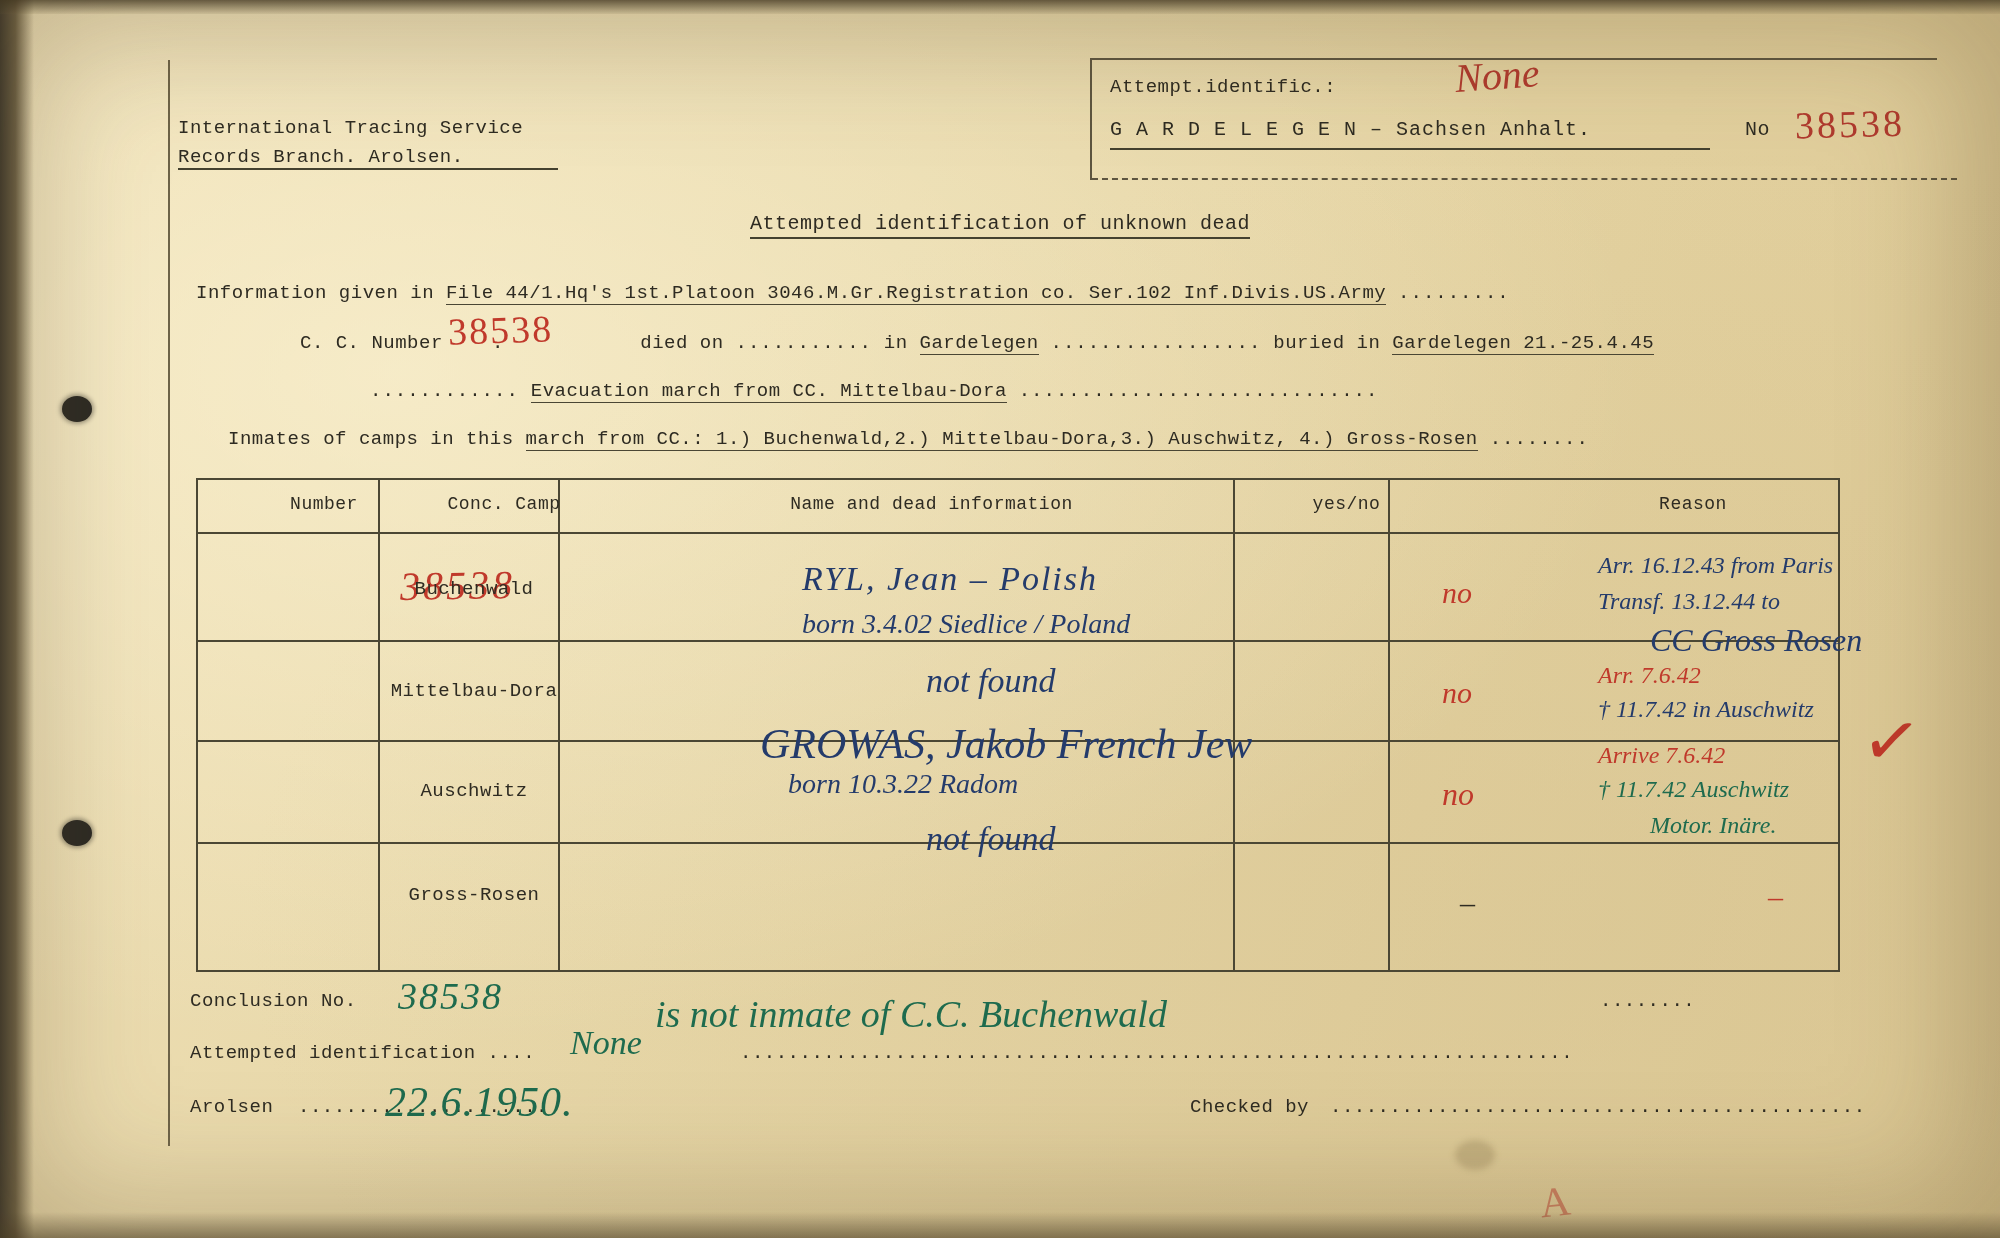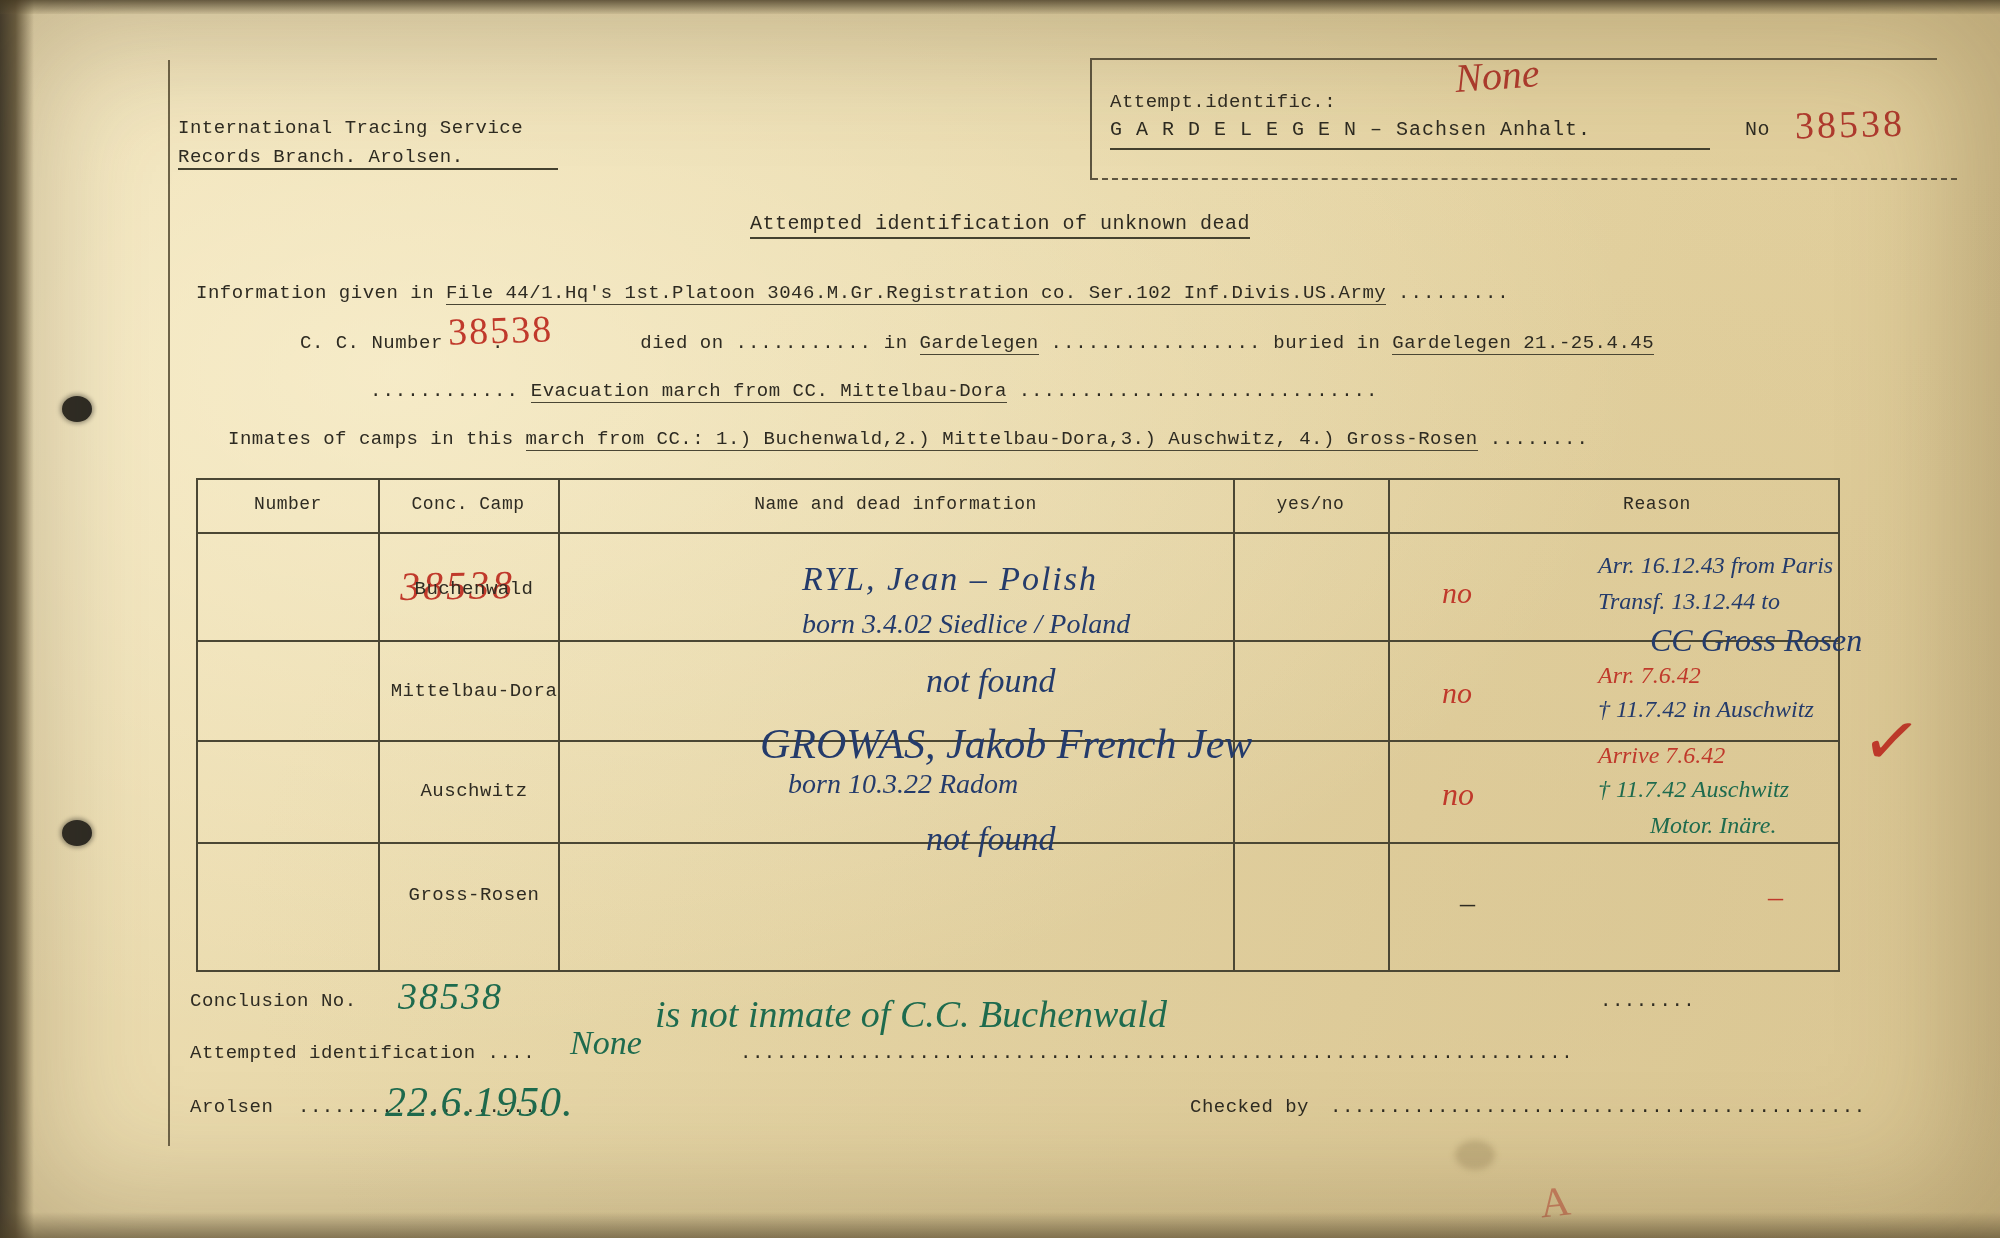--- a/index.html
+++ b/index.html
@@ -105,21 +105,20 @@
     position: absolute; left: 0; right: -20px; bottom: 0;
     border-bottom: 2px dashed #5d5540;
   }
   .hdr-box .dash-right {
     position: absolute; right: 0; top: 0; bottom: 0;
     border-right: 0px dashed #5d5540;
   }
   .attempt-line {
     position: absolute; left: 1110px; top: 76px;
     font-size: 19px;
-    margin-top: 15px;
   }
   .attempt-val {
     position: absolute; left: 1455px; top: 52px;
     font-family: "Liberation Serif", serif;
     font-style: italic;
     font-size: 40px;
     color: #b03a2e;
     transform: rotate(-4deg);
   }
   .gardelegen-line {
@@ -188,20 +187,21 @@
   .h1 { top: 52px; }
   .h2 { top: 160px; }
   .h3 { top: 260px; }
   .h4 { top: 362px; }
 
   .th {
     position: absolute;
     top: 14px;
     font-size: 18px;
     text-align: center;
+    margin-left: 36px;
   }
   .th-num { left: 0; width: 180px; }
   .th-camp { left: 180px; width: 180px; }
   .th-name { left: 360px; width: 675px; }
   .th-yn { left: 1035px; width: 155px; }
   .th-reason { left: 1190px; width: 538px; }
 
   .camp-cell {
     position: absolute;
     left: 182px; width: 188px;

